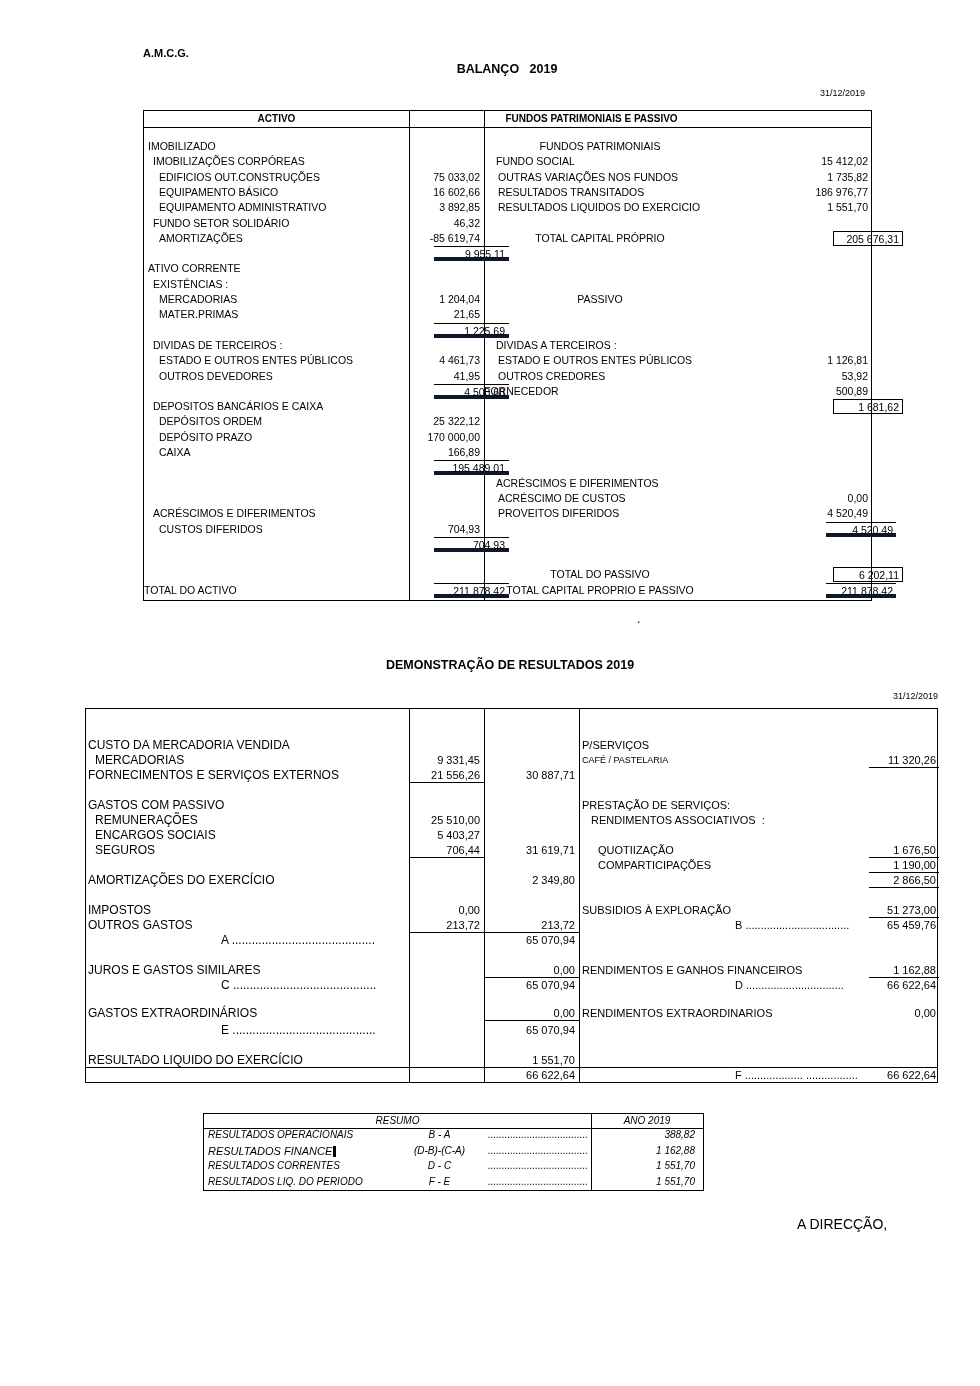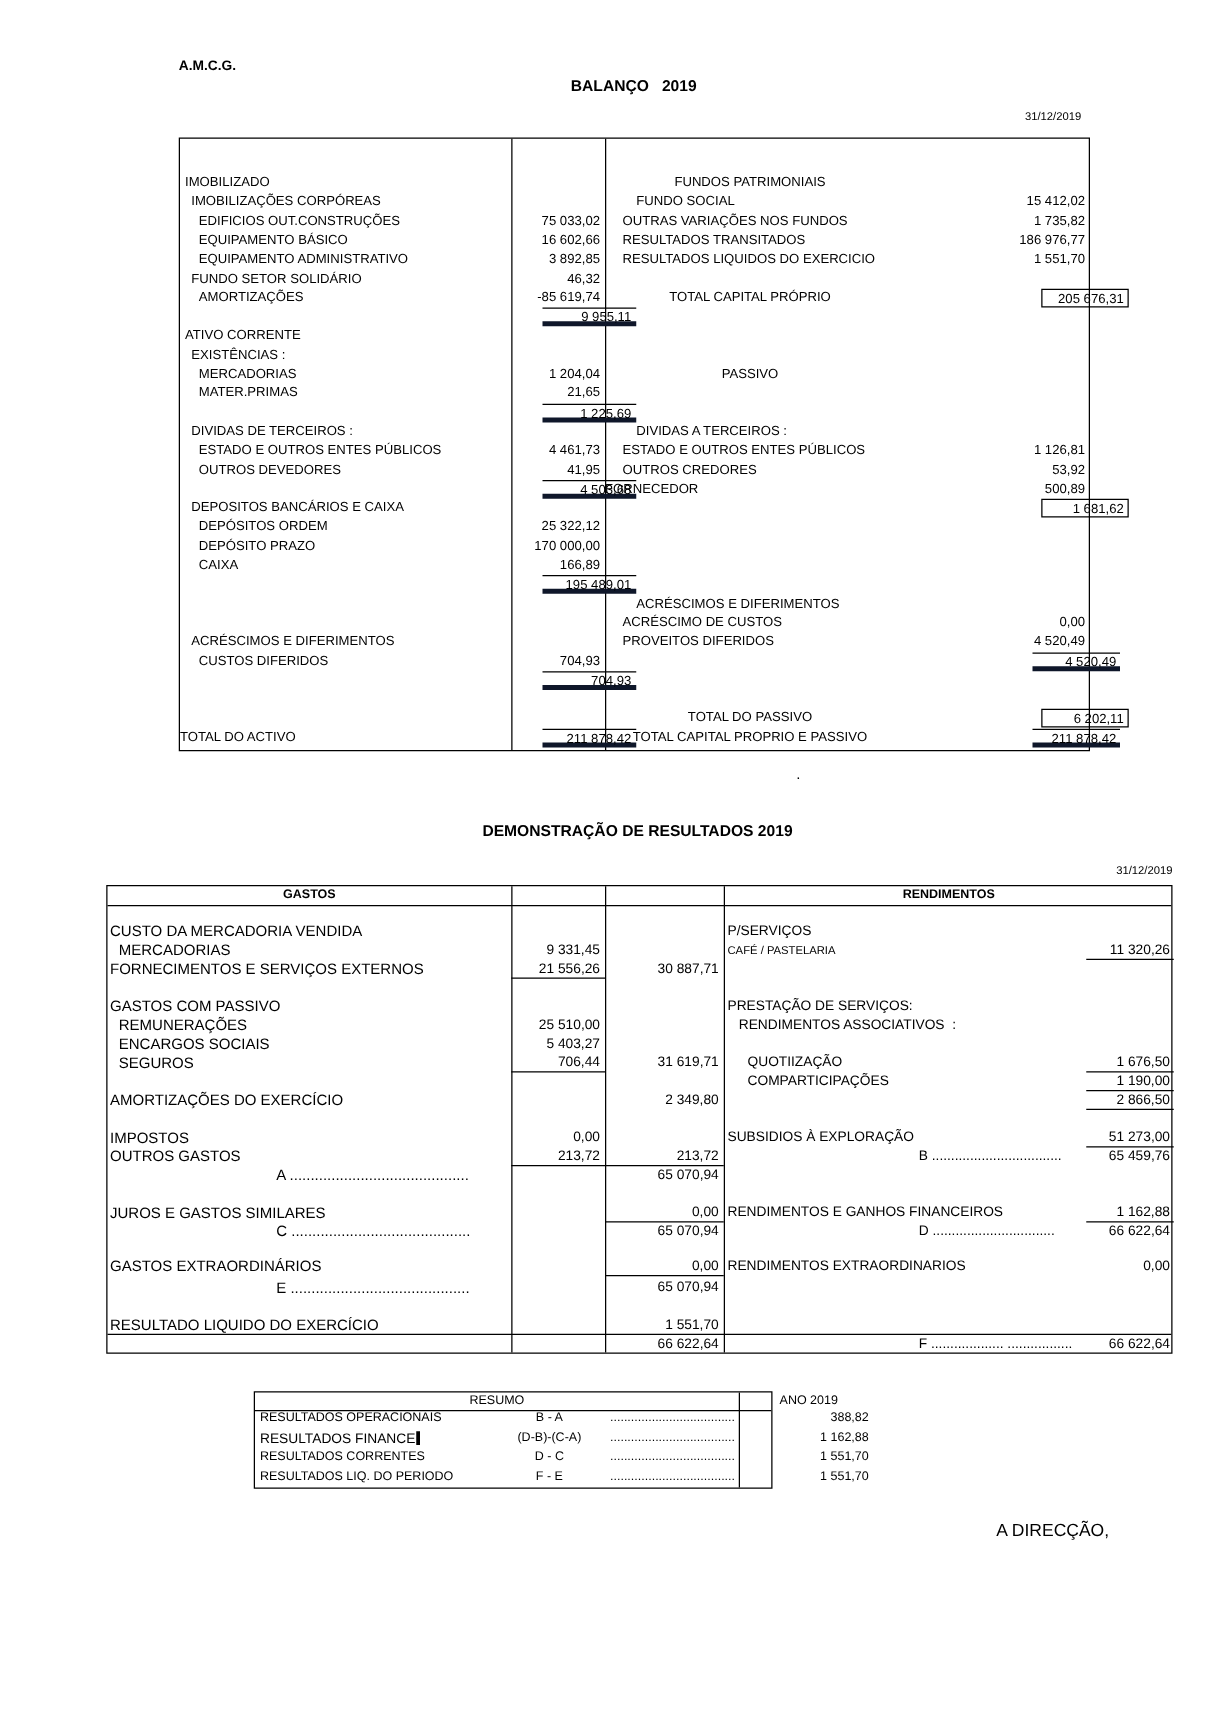--- a/index.html
+++ b/index.html
@@ -21,40 +21,40 @@
   .signature{left:797px;top:1216px;font-size:14px;}
 
   #bal-table{left:143px;top:110px;width:729px;height:491px;border:1px solid #000;box-sizing:border-box;}
   .bal-head{position:absolute;top:0;left:0;width:100%;height:16px;border-bottom:1px solid #000;}
   .bh-left{left:0;top:1px;width:265px;text-align:center;font-size:10px;}
   .bh-right{left:340px;top:1px;width:215px;text-align:center;font-size:10px;}
   .bl{left:0;width:265px;font-size:10.5px;}
   .bl.i0{padding-left:4px}.bl.i1{padding-left:9px}.bl.i2{padding-left:15px}.bl.ic{}
   .blv{left:265px;width:75px;font-size:10.5px;text-align:right;padding-right:4px;}
   .brl{left:340px;width:317px;font-size:10.5px;}
-  .brl.i0{padding-left:25px}.brl.i1{padding-left:14px}.brl.i2{}.brl.ic{width:232px;text-align:center;padding:0}
+  .brl.i0{padding-left:12px}.brl.i1{padding-left:14px}.brl.i2{}.brl.ic{width:232px;text-align:center;padding:0}
   .brv{left:657px;width:70px;font-size:10.5px;text-align:right;padding-right:3px;}
   .vu{border-bottom:1px solid #000;}
   .vtb{border-top:1px solid #000;border-bottom:4px solid #0f172a;margin-left:25px;}
   .vbox{border:1px solid #000;margin-left:32px;}
 
   #dr-table{left:85px;top:708px;width:853px;height:375px;border:1px solid #000;box-sizing:border-box;}
   .dr-head{position:absolute;top:0;left:0;width:100%;height:15px;border-bottom:1px solid #000;}
   .dh-left{left:0;top:0;width:323px;text-align:center;font-size:10px;}
   .dh-right{left:493px;top:0;width:360px;text-align:center;font-size:10px;}
   .dl{left:0;width:322px;font-size:12px;}
   .dl.i0{padding-left:2px}.dl.i1{padding-left:9px}.dl.it{padding-left:135px}
   .dv1{left:323px;width:75px;font-size:11px;text-align:right;padding-right:4px;}
   .dv2{left:398px;width:95px;font-size:11px;text-align:right;padding-right:4px;}
   .drl{left:493px;width:290px;font-size:11px;}
   .drl.i0{padding-left:3px}.drl.i1{padding-left:12px}.drl.i2{padding-left:19px}.drl.it{padding-left:156px}
   .drl.sm{font-size:9px;}
   .drv{left:783px;width:70px;font-size:11px;text-align:right;padding-right:3px;}
 
-  #resumo{left:203px;top:1113px;width:415px;height:78px;border:1px solid #000;box-sizing:border-box;}
+  #resumo{left:203px;top:1113px;width:501px;height:78px;border:1px solid #000;box-sizing:border-box;font-style:italic;}
   .res-head{position:absolute;top:0;left:0;width:100%;height:14px;border-bottom:1px solid #000;}
   .res-hl{left:0;top:0;width:387px;text-align:center;font-size:10px;line-height:13px;}
   .res-hr{left:387px;top:0;width:112px;text-align:center;font-size:10px;line-height:13px;}
   .res-row{height:15.5px;}
   .res-label{left:4px;width:183px;font-size:10px;}
   .res-label.lg{font-size:11px;}
   .res-formula{left:187px;width:97px;text-align:center;font-size:10px;}
   .res-dots{left:284px;width:103px;font-size:10px;}
   .res-value{left:387px;width:108px;text-align:right;padding-right:4px;font-size:10px;}
   .cursor{display:inline-block;width:3px;height:11px;background:#000;vertical-align:-2px;margin-left:1px;}
@@ -62,20 +62,24 @@
 </head>
 <body>
 
 <div class="page">
 
   <div class="abs org b">A.M.C.G.</div>
   <div class="abs bal-title b">BALANÇO   2019</div>
   <div class="abs bal-date">31/12/2019</div>
 
   <div class="abs" id="bal-table">
+    <div class="bal-head">
+      <div class="cell bh-left b">ACTIVO</div>
+      <div class="cell bh-right b">FUNDOS PATRIMONIAIS E PASSIVO</div>
+    </div>
     <div class="vline" style="left:265px"></div>
     <div class="vline" style="left:340px"></div>
     <div>
         <div class="row" style="top: 28px;">
           <div class="cell bl i0">IMOBILIZADO</div>
           <div class="cell brl ic">FUNDOS PATRIMONIAIS</div>
         </div>
         <div class="row" style="top: 43.3px;">
           <div class="cell bl i1">IMOBILIZAÇÕES CORPÓREAS</div>
           <div class="cell brl i0">FUNDO SOCIAL</div>
@@ -203,24 +207,20 @@
         </div>
       </div>
   </div>
 
   <div class="abs stray-dot">.</div>
 
   <div class="abs dr-title b">DEMONSTRAÇÃO DE RESULTADOS 2019</div>
   <div class="abs dr-date">31/12/2019</div>
 
   <div class="abs" id="dr-table">
-    <div class="dr-head">
-      <div class="cell dh-left b">GASTOS</div>
-      <div class="cell dh-right b">RENDIMENTOS</div>
-    </div>
     <div class="vline" style="left:323px"></div>
     <div class="vline" style="left:398px"></div>
     <div class="vline" style="left:493px"></div>
     <div class="hline" style="top:358px"></div>
     <div>
         <div class="row" style="top: 29px;">
           <div class="cell dl i0">CUSTO DA MERCADORIA VENDIDA</div>
           <div class="cell drl i0">P/SERVIÇOS</div>
         </div>
         <div class="row" style="top: 44px;">

